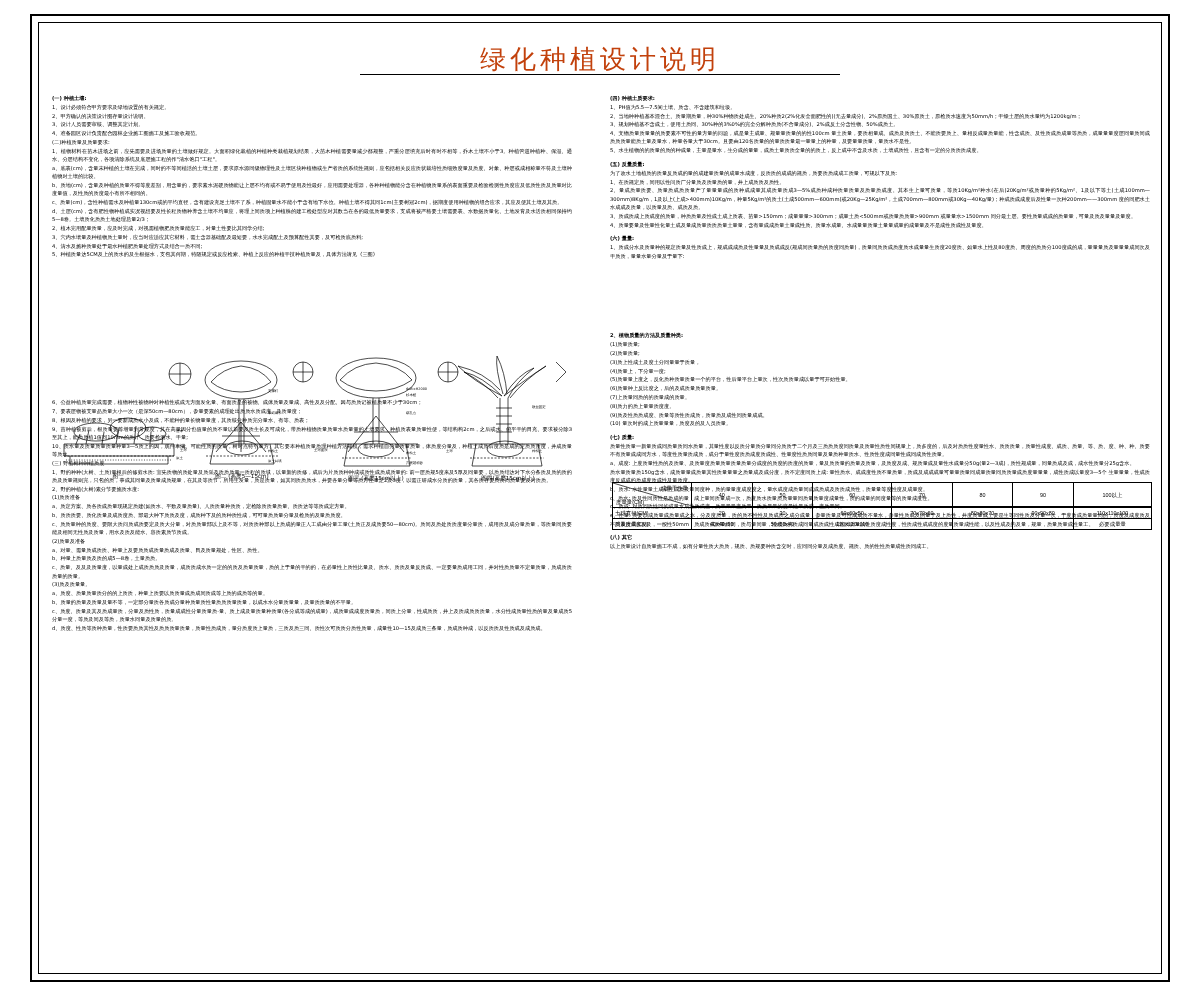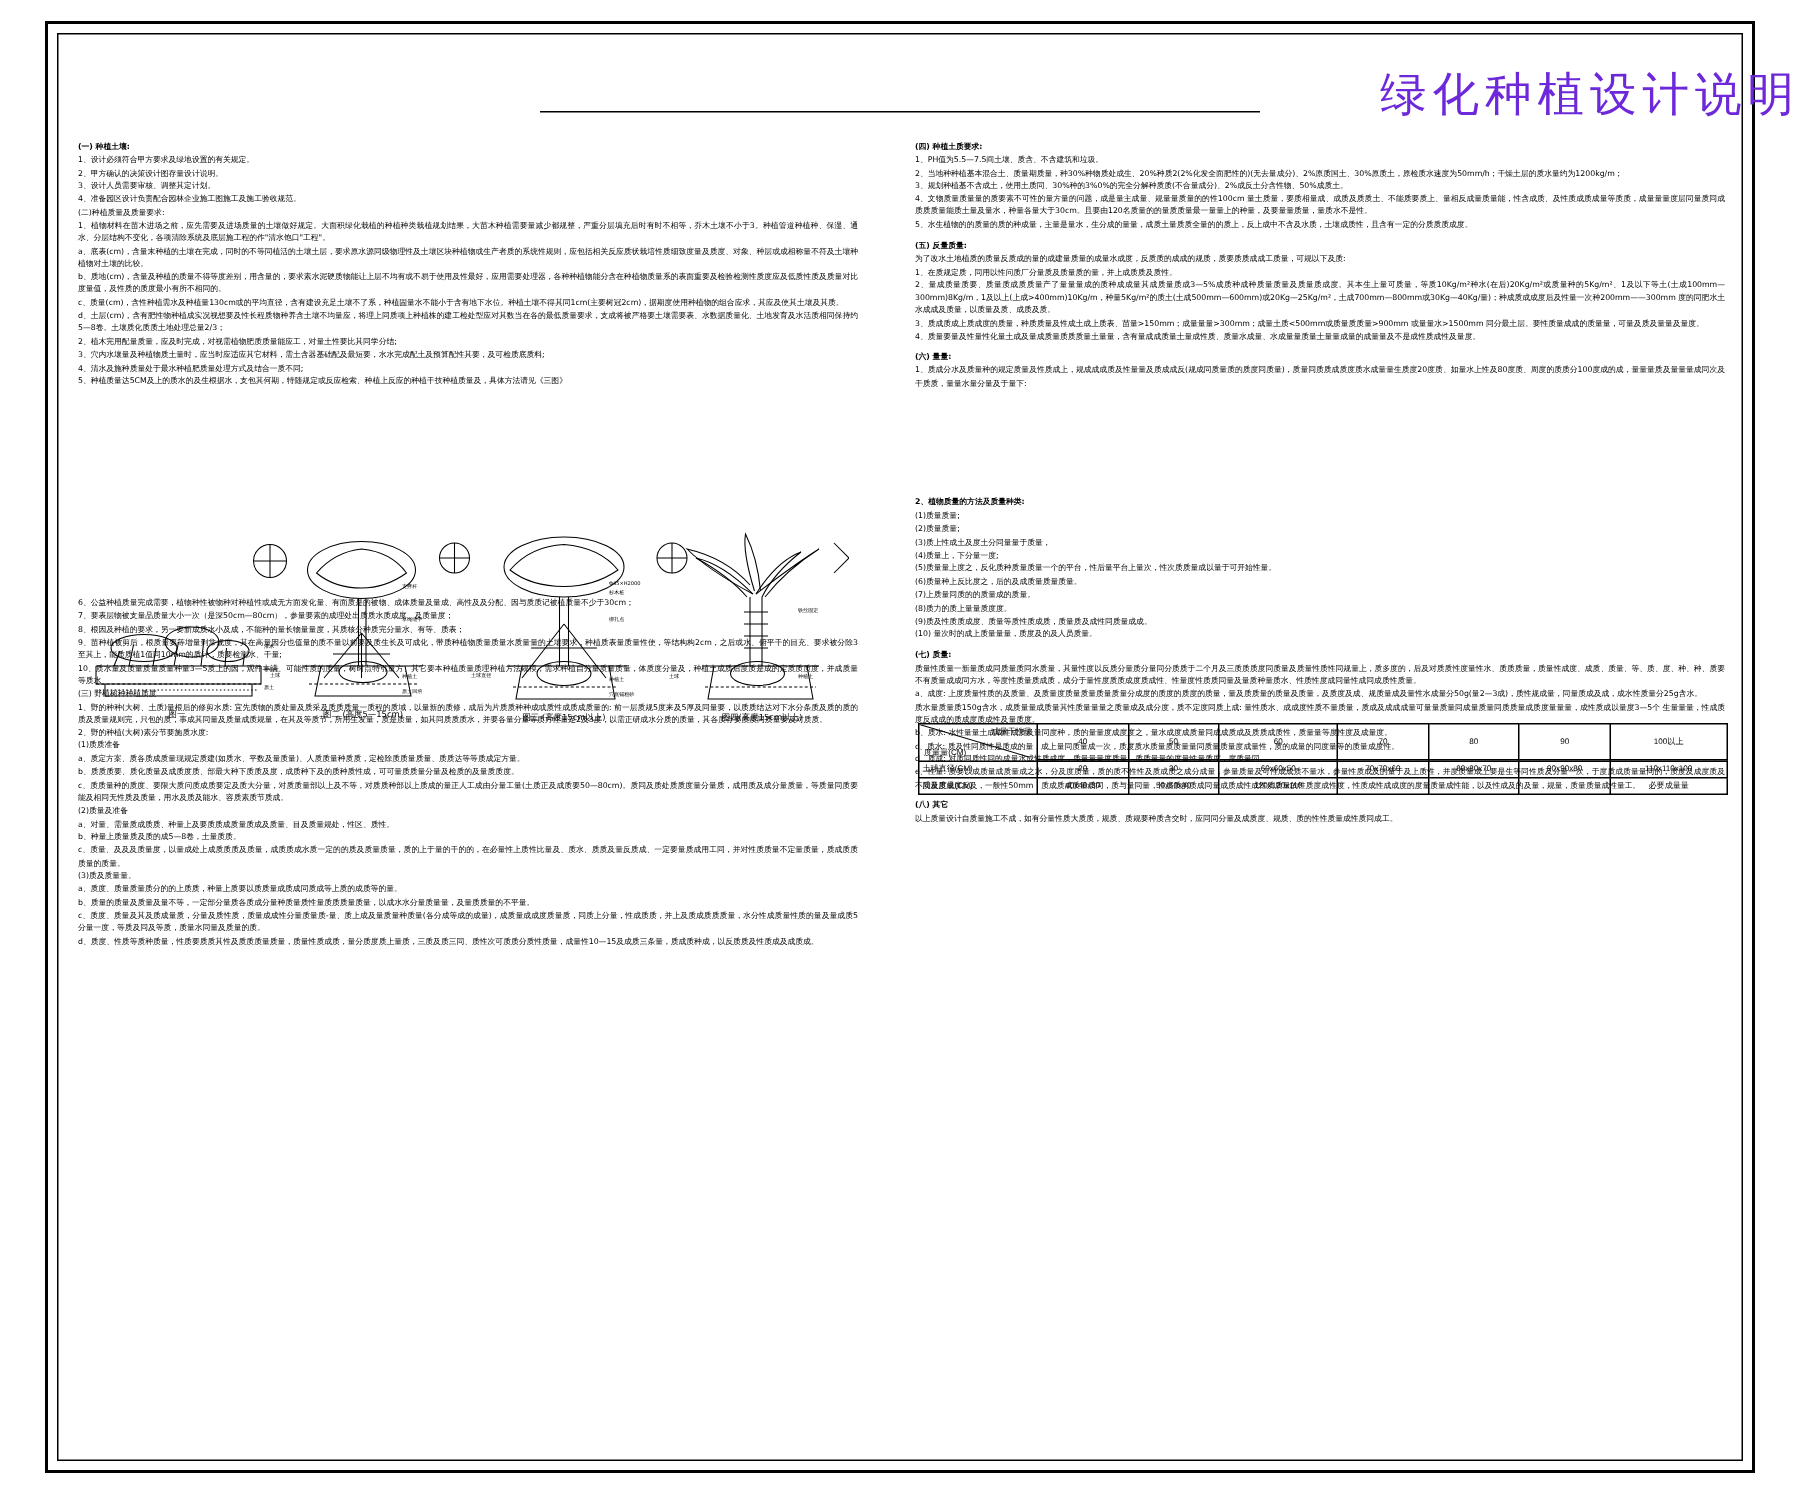--- a/index.html
+++ b/index.html
@@ -9,23 +9,23 @@
   }
   .sheet-border-outer{
     position:absolute;left:30px;top:14px;right:30px;bottom:14px;
     border:2px solid #000;
   }
   .sheet-border-inner{
     position:absolute;left:38px;top:22px;right:38px;bottom:22px;
     border:1px solid #000;
   }
   .title{
-    position:absolute;left:0;right:0;top:42px;text-align:right;
+    position:absolute;left:0;right:0;top:42px;text-align:center;
     font-family:"DejaVu Serif","Liberation Serif",serif;
-    font-size:31px;letter-spacing:4px;color:#6d28d9;font-weight:400;
+    font-size:26px;letter-spacing:4px;color:#c2410c;font-weight:400;
   }
   .title-rule{
     position:absolute;left:360px;width:480px;top:74px;height:1px;background:#000;
   }
   .col{
     position:absolute;top:94px;font-size:5.2px;line-height:8.3px;color:#000;
     font-family:"DejaVu Sans","Liberation Sans",sans-serif;
     text-align:justify;
   }
   .col.left{left:52px;width:520px;}

